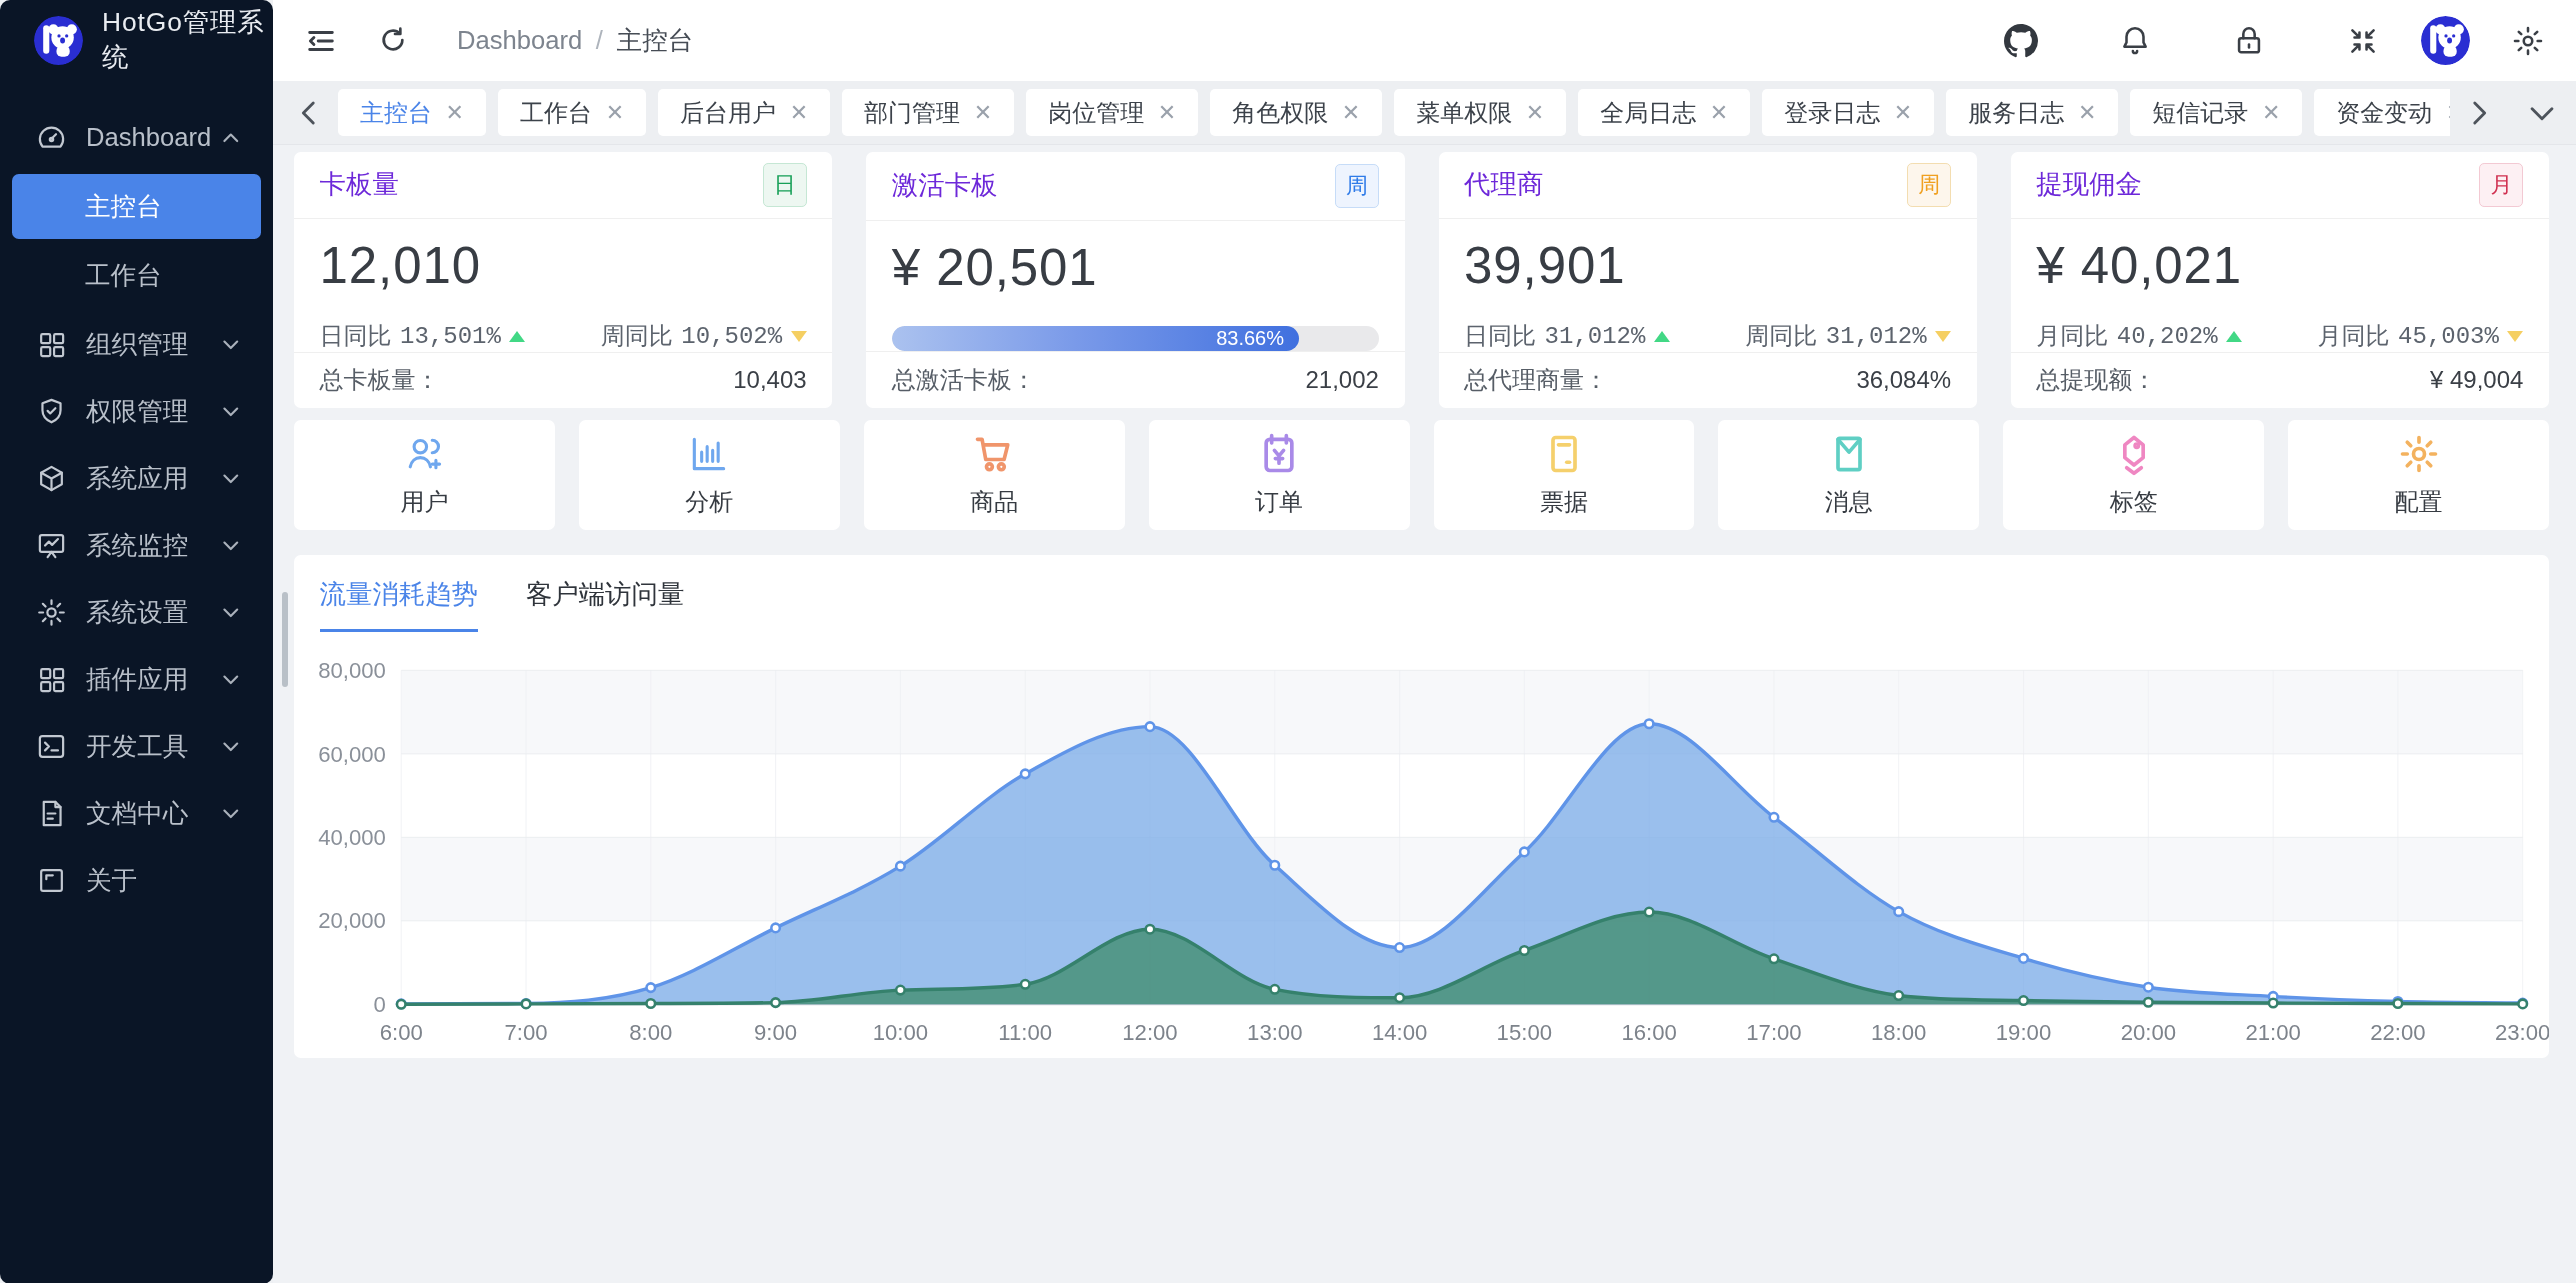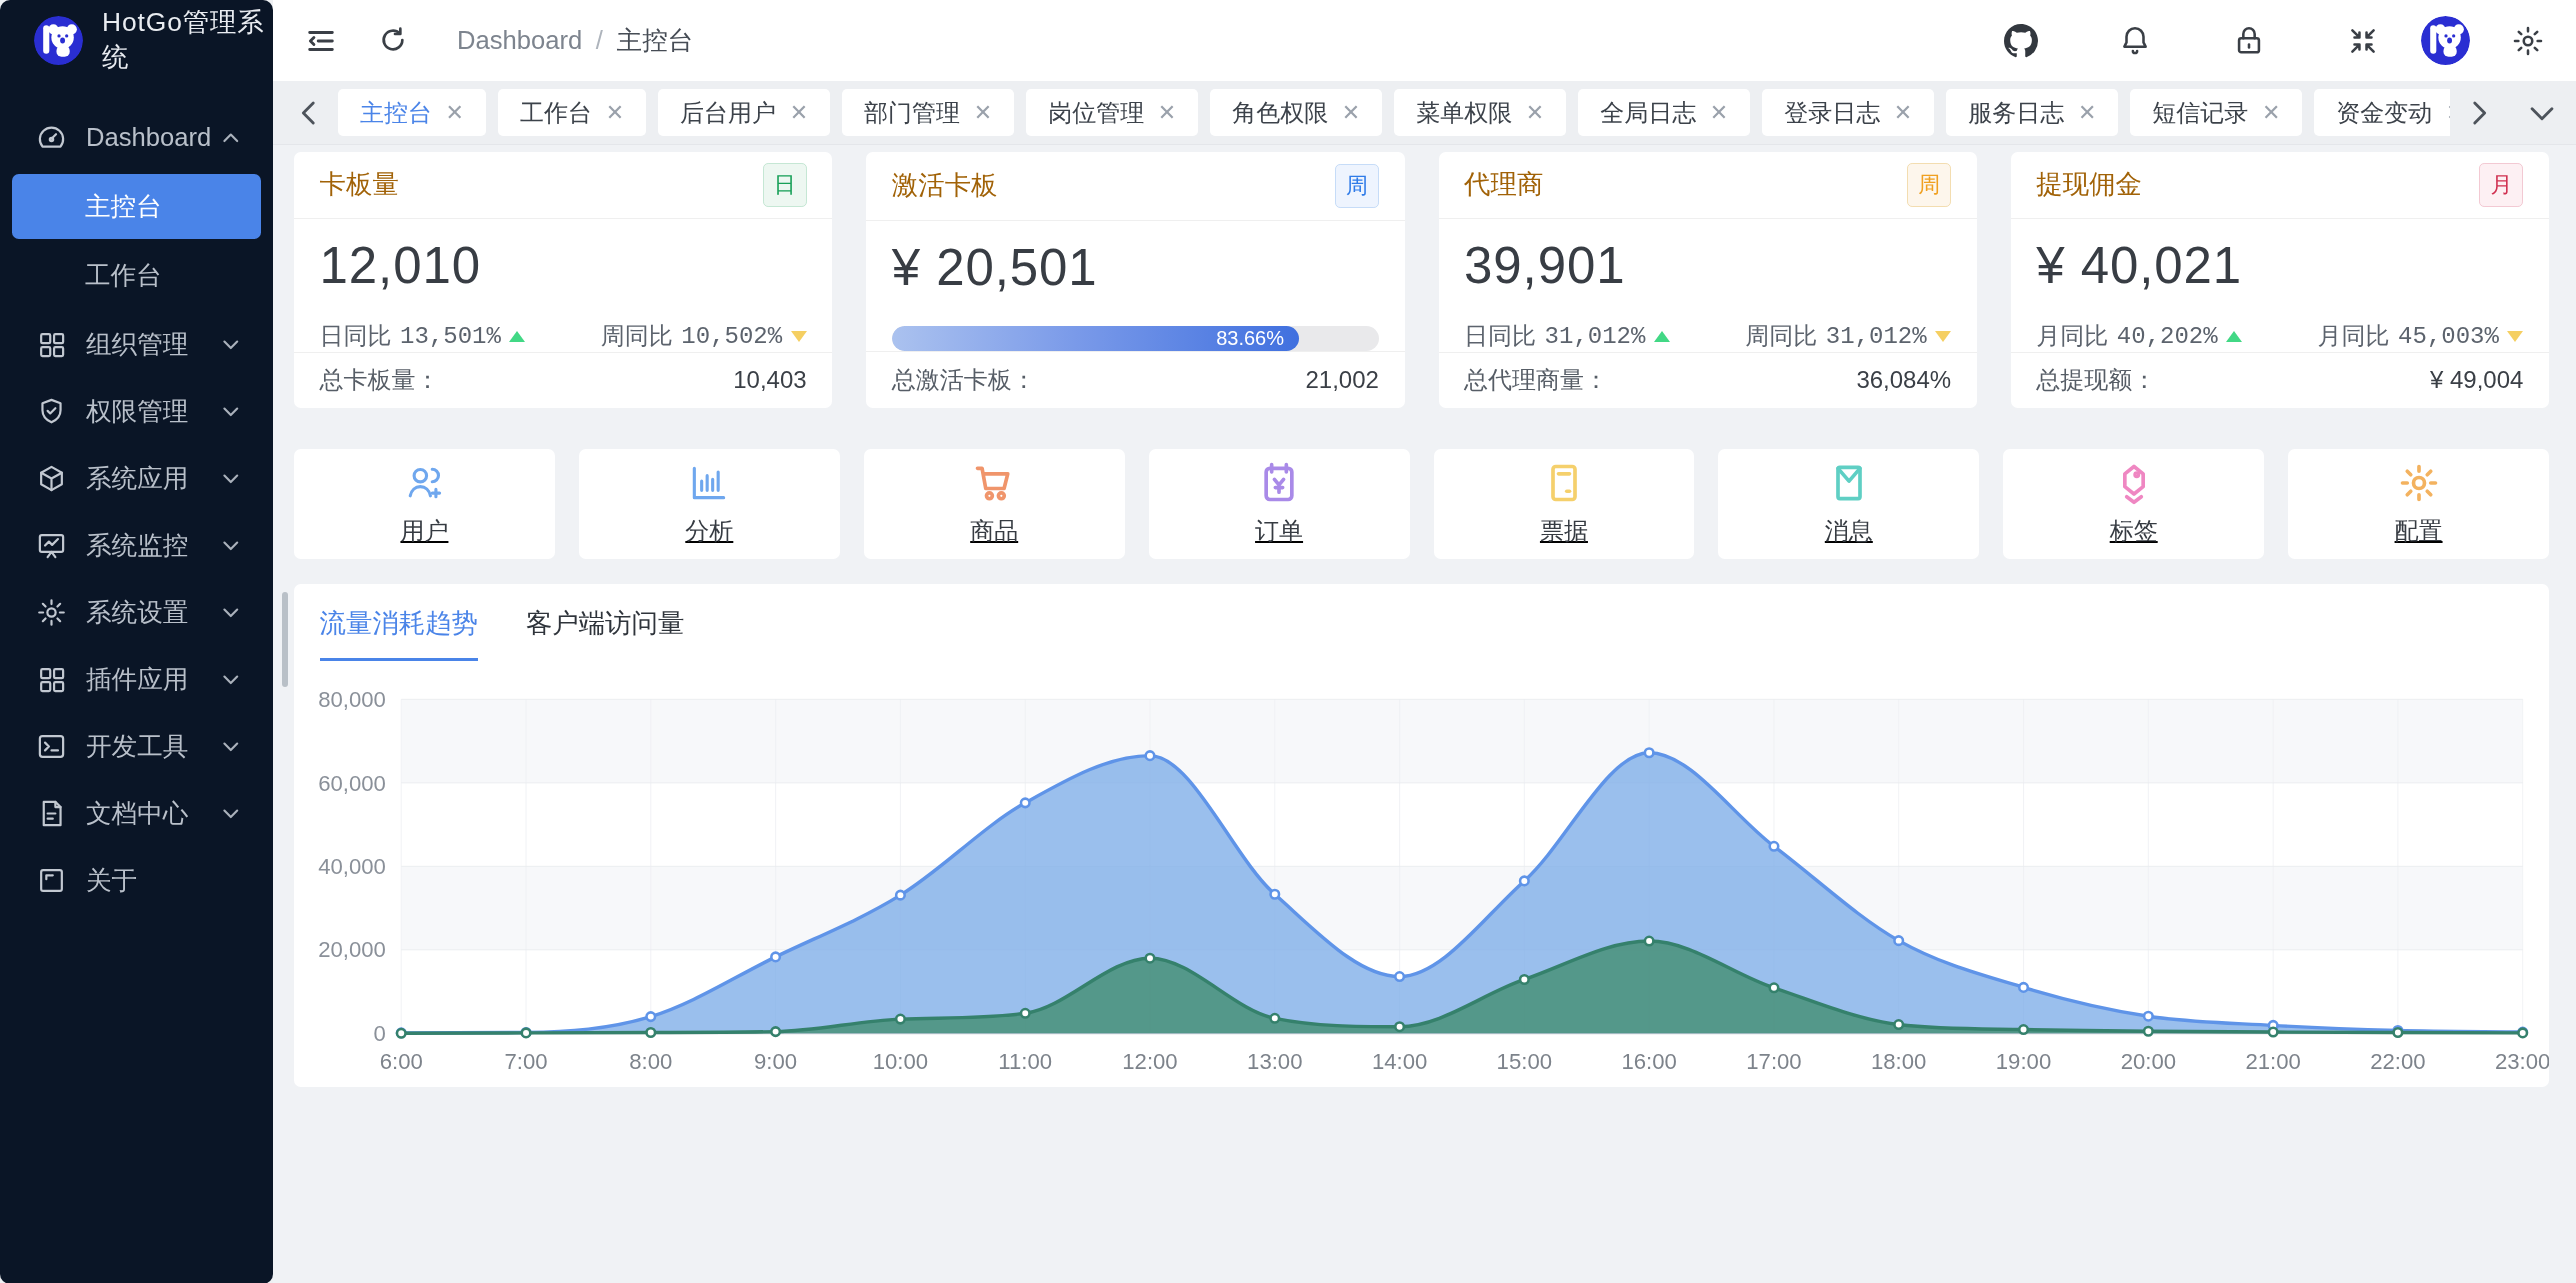--- a/index.html
+++ b/index.html
@@ -42,41 +42,41 @@
   .tab { display:flex; align-items:center; gap:13.6px; background:#ffffff; border-radius:5.1px; height:47px; padding:0 22px; font-size:24px; color:#3c424a; white-space:nowrap; cursor:pointer; }
   .tab .close { color:#9aa1ab; font-size:22px; cursor:pointer; }
   .tab.active .tab-label { color:#4a84e8; }
   .strip-right { display:flex; align-items:center; gap:29px; flex:0 0 auto; }
 
   
   .content { flex:1; background:#f0f2f5; padding:6.8px 27px 0 21px; overflow:hidden; }
   .stats-row { display:flex; gap:34px; }
   .stat-card { flex:1; background:#ffffff; border-radius:6.8px; height:256px; display:flex; flex-direction:column; }
   .sc-head { display:flex; align-items:center; justify-content:space-between; height:72px; padding:0 25.6px; border-bottom:0.9px solid #efefef; }
-  .sc-title { font-size:26.4px; color:#a16207; font-weight:500; }
+  .sc-title { font-size:26.4px; color:#6d28d9; font-weight:500; }
   .badge { min-width:44px; height:44px; display:flex; align-items:center; justify-content:center; border-radius:5.1px; font-size:22px; border:0.9px solid; padding:0 8.5px; }
   .badge.green  { color:#18a058; background:#edf7f1; border-color:#c5e7d4; }
   .badge.blue   { color:#2f7be8; background:#eef4fe; border-color:#c6dcf8; }
   .badge.orange { color:#f0a020; background:#fdf6ec; border-color:#f3ddb0; }
   .badge.red    { color:#d03050; background:#fdf0f3; border-color:#f3c9d3; }
   .sc-body { flex:1; padding:17px 25.6px 0 25.6px; }
   .sc-value { font-size:51px; color:#383d44; font-weight:500; letter-spacing:0.9px; }
   .sc-subrow { display:flex; justify-content:space-between; margin-top:25.6px; font-size:24px; color:#5c636d; align-items:center; }
   .sub-grp { display:flex; align-items:center; gap:8.5px;font-family:Liberation Mono, monospace; }
   .tri-up { width:0; height:0; border-left:8.5px solid transparent; border-right:8.5px solid transparent; border-bottom:11px solid #42d885; }
   .tri-down { width:0; height:0; border-left:8.5px solid transparent; border-right:8.5px solid transparent; border-top:11px solid #f5cf62; }
   .progress-track { margin-top:29px; height:25px; border-radius:12.8px; background:#e9e9eb; overflow:hidden; }
   .progress-fill { height:100%; border-radius:12.8px; background:linear-gradient(90deg,#abc2ef 0%,#7a9ae9 45%,#4070df 100%); display:flex; align-items:center; justify-content:flex-end; padding-right:15.3px; }
   .progress-label { color:#ffffff; font-size:20px; line-height:25px; }
   .sc-foot { height:60px; border-top:0.9px solid #efefef; display:flex; align-items:center; justify-content:space-between; padding:0 25.6px; font-size:24px; }
   .sf-label { color:#565d66; }
   .sf-value { color:#3a3f46; }
 
   
-  .shortcut-row { display:flex; gap:24px; margin-top:41px;text-decoration:underline; }
+  .shortcut-row { display:flex; gap:24px; margin-top:12px; }
   .shortcut-card { flex:1; background:#ffffff; border-radius:6.8px; height:110px; display:flex; flex-direction:column; align-items:center; justify-content:center; gap:10.2px; cursor:pointer; }
   .shortcut-card .sh-icon { width:44px; height:44px; }
   .sh-label { font-size:24px; color:#363b42; }
 
   
   .chart-card { background:#ffffff; border-radius:6.8px; margin-top:25.6px; height:503px; overflow:hidden; }
   .chart-tabs { display:flex; gap:48px; padding:22px 0 0 25.6px; height:77px; }
   .chart-tab { font-size:26.4px; color:#2f343b; padding-bottom:13.6px; cursor:pointer; border-bottom:3.4px solid transparent; }
   .chart-tab.active { color:#4a84e8; border-bottom-color:#4a84e8; }
   .chart-svg { display:block; }

